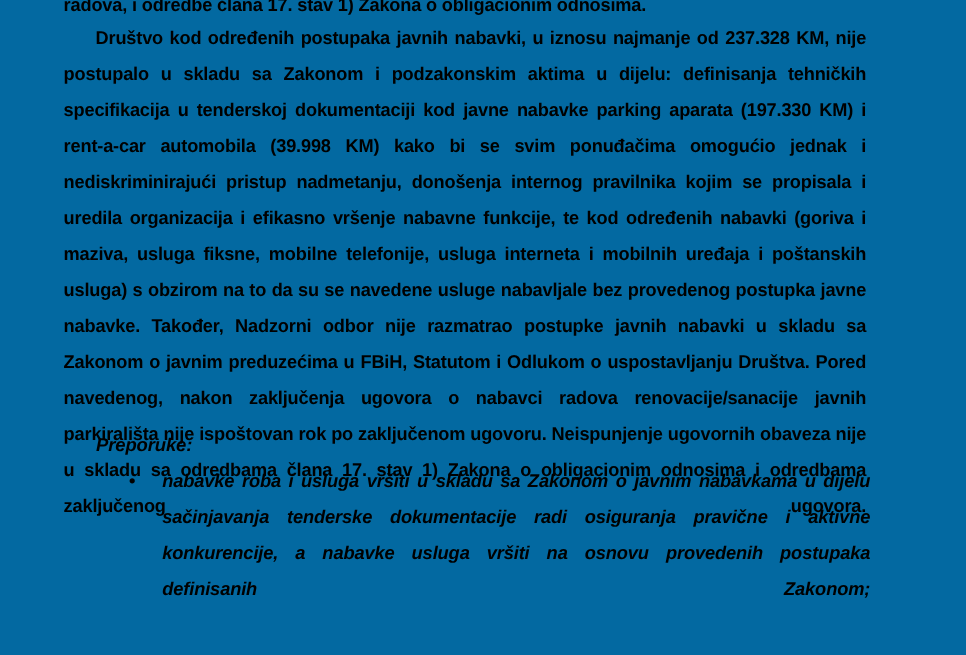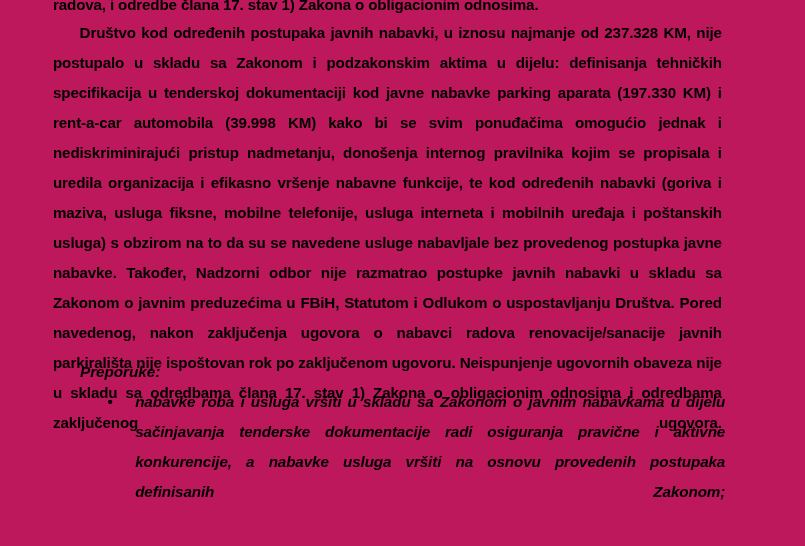--- a/index.html
+++ b/index.html
@@ -12,21 +12,21 @@
     height: 546px;
     overflow: hidden;
     font-family: "Liberation Sans", "DejaVu Sans", sans-serif;
     color: #000000;
   }
 
   #page {
     position: relative;
     width: 805px;
     height: 546px;
-    background: #be185d;
+    background: #0369a1;
   }
 
   
   .col {
     position: absolute;
     left: 53px;
     width: 679px;
   }
 
   .para {

